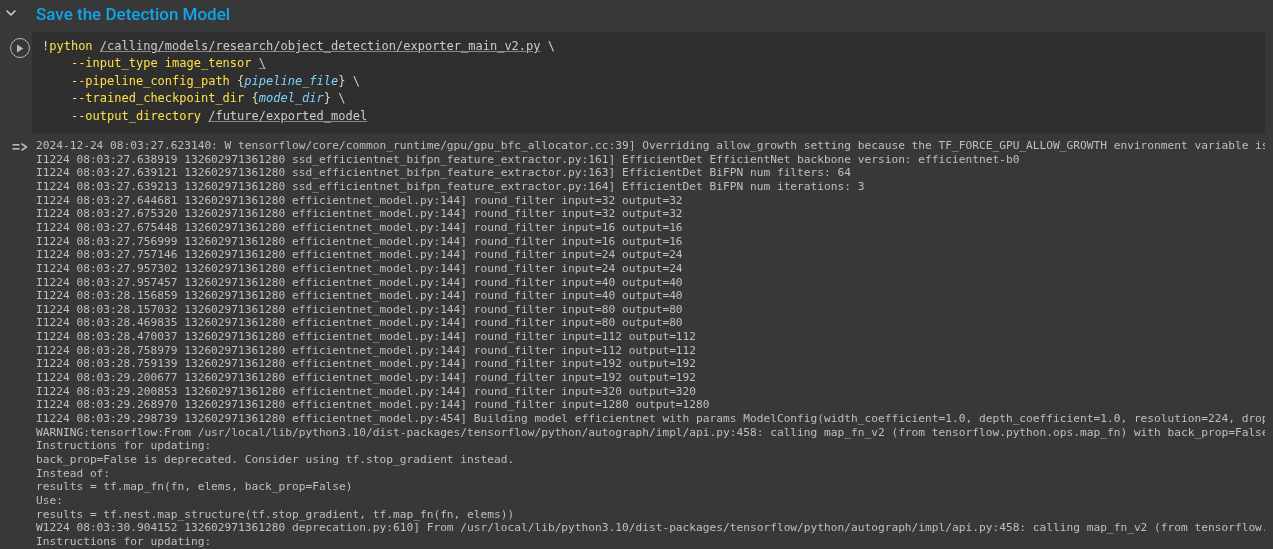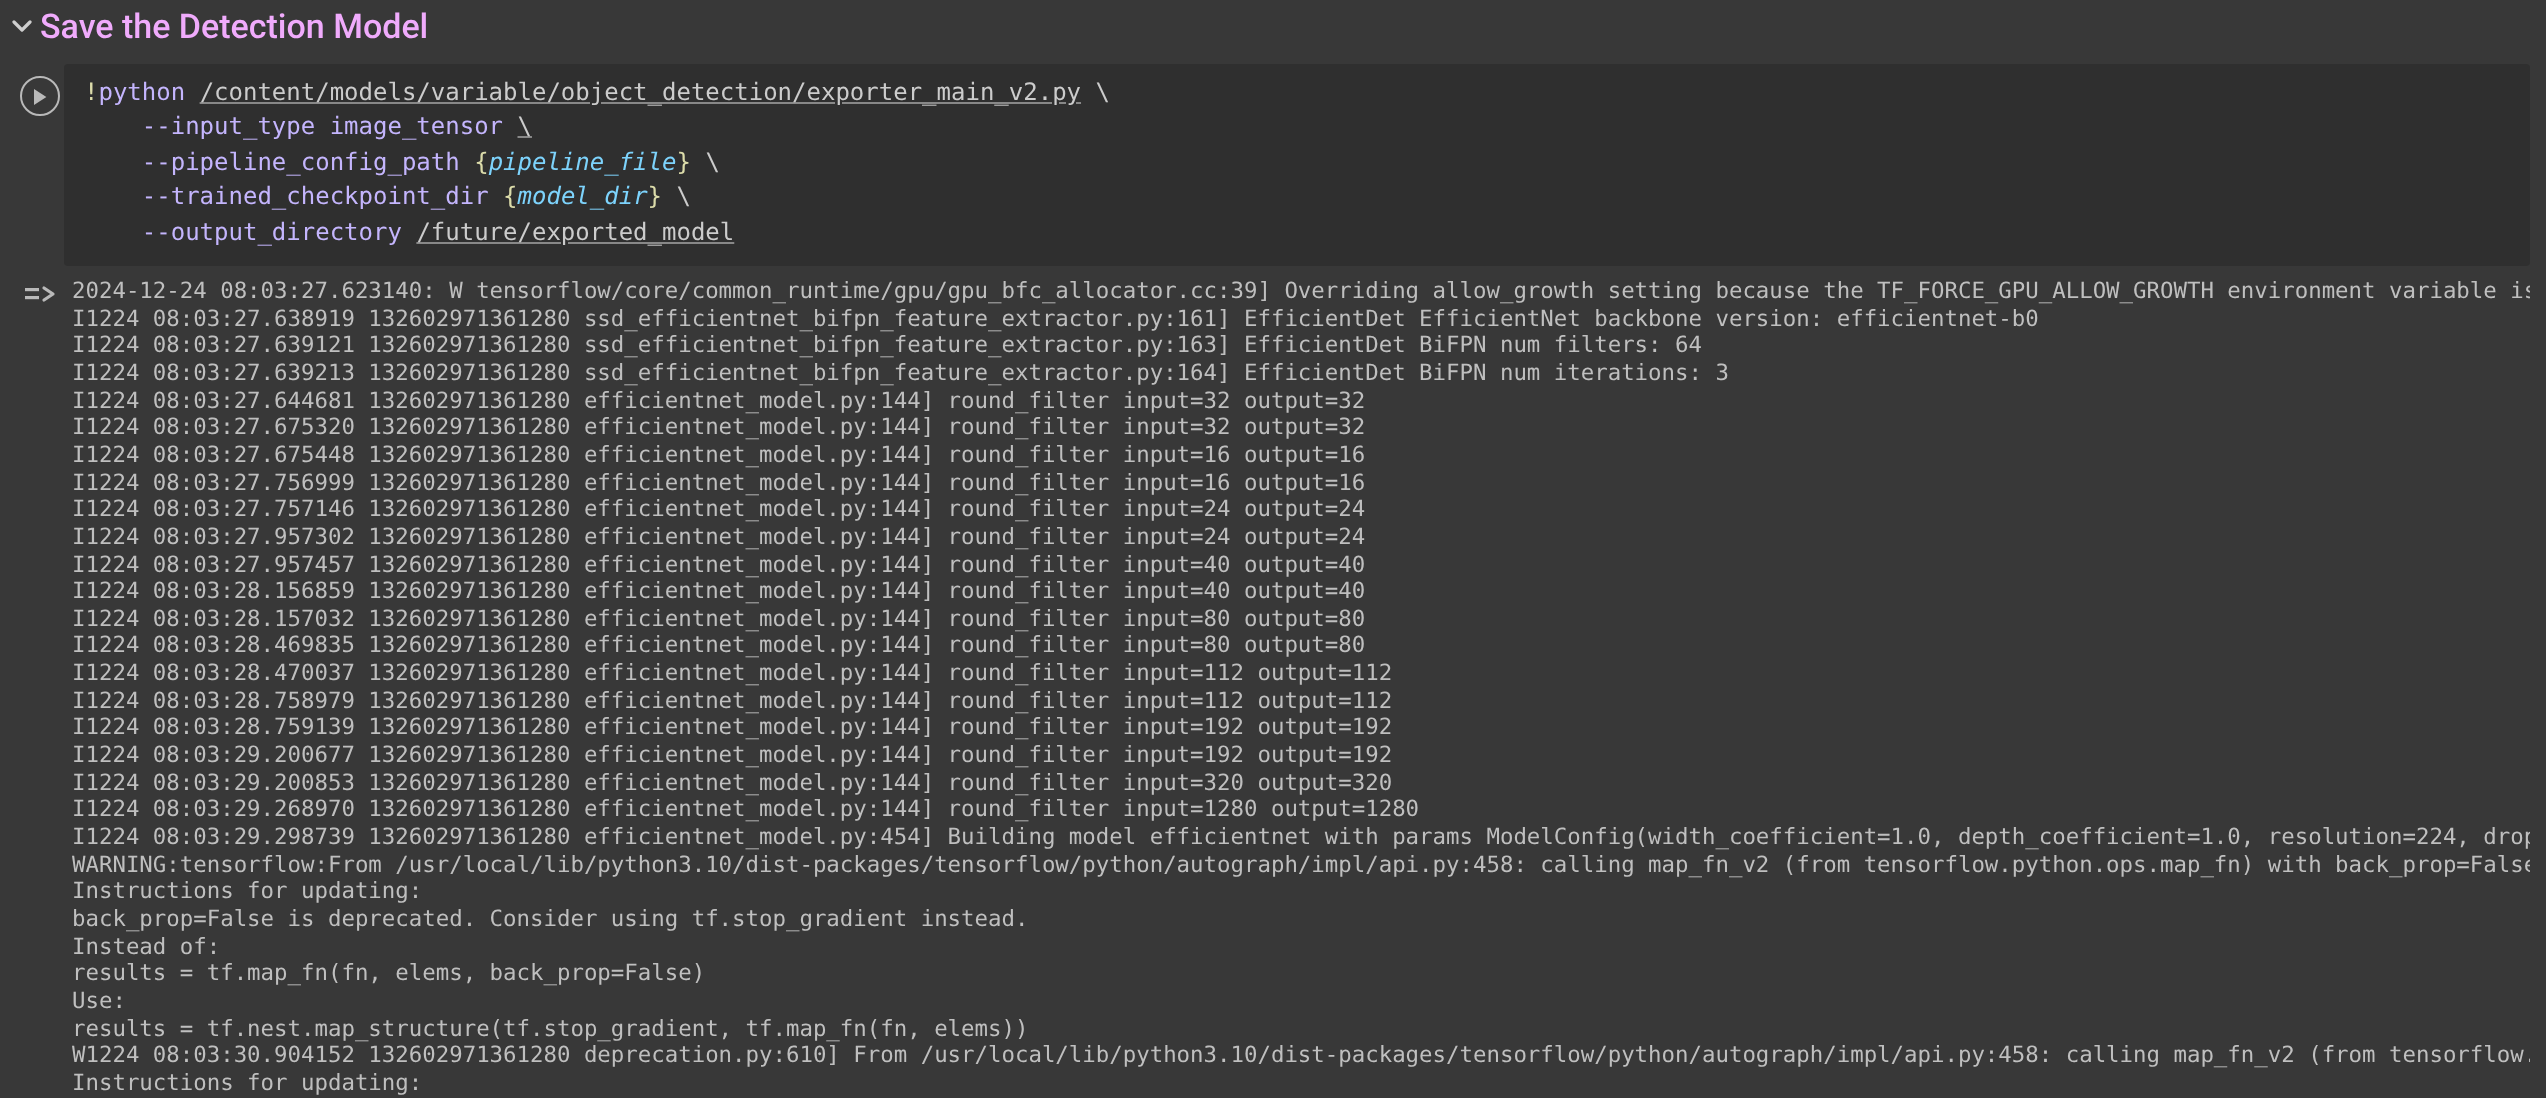--- a/index.html
+++ b/index.html
@@ -9,23 +9,23 @@
     color: #d4d4d4;
     font-family: "Roboto", "Helvetica Neue", Arial, sans-serif;
     font-size: 13px;
     width: 1273px;
     height: 549px;
     overflow: hidden;
   }
   .section-header {
     display: flex;
     align-items: center;
-    gap: 4px;
+    gap: 20px;
     padding: 4px 8px 8px 6px;
-    color: #f0abfc;
+    color: #0ea5e9;
     font-size: 17px;
     font-weight: 500;
   }
   .section-header .chev {
     display: inline-block;
     line-height: 1;
     font-size: 12px;
     color: #cfcfcf;
   }
   .cell {
@@ -59,21 +59,21 @@
     padding: 6px 10px 8px 10px;
     font-family: "Consolas","Menlo","DejaVu Sans Mono", monospace;
     font-size: 12px;
     line-height: 1.45;
     white-space: pre;
     color: #cccccc;
     overflow-x: hidden;
   }
   .code-box .hl-path { color: #cccccc; text-decoration: underline; text-decoration-color: #888; }
   .code-box .hl-bang { color: #dcdcaa; }
-  .code-box .hl-opt { color: #c4b5fd; }
+  .code-box .hl-opt { color: #fde047; }
   .code-box .hl-br  { color: #dcdcaa; }
   .code-box .hl-br2 { color: #7dd3fc; font-style: italic; }
 
   .output-row {
     display: flex;
     align-items: flex-start;
     margin-top: 6px;
   }
   .out-gutter {
     width: 24px;
@@ -110,21 +110,21 @@
 <div class="cell">
 
   <div class="code-row">
     <div class="run-gutter">
       <span class="run-btn">
         <svg width="8" height="9" viewBox="0 0 8 9">
             <path d="M1 0.5 L7.2 4.5 L1 8.5 Z" fill="#b9b9b9"></path>
           </svg>
       </span>
     </div>
-    <div class="code-box" id="code-box"><span class="hl-bang">!</span><span class="hl-opt">python </span><span class="hl-path">/content/models/variable/object_detection/exporter_main_v2.py</span> \
+    <div class="code-box" id="code-box"><span class="hl-bang">!</span><span class="hl-opt">python </span><span class="hl-path">/calling/models/research/object_detection/exporter_main_v2.py</span> \
     <span class="hl-opt">--input_type image_tensor </span><span class="hl-path">\</span>
     <span class="hl-opt">--pipeline_config_path </span><span class="hl-br">{</span><span class="hl-br2">pipeline_file</span><span class="hl-br">}</span> \
     <span class="hl-opt">--trained_checkpoint_dir </span><span class="hl-br">{</span><span class="hl-br2">model_dir</span><span class="hl-br">}</span> \
     <span class="hl-opt">--output_directory </span><span class="hl-path">/future/exported_model</span></div>
   </div>
 
   <div class="output-row">
     <div class="out-gutter">
       <span>
         <svg width="16" height="12" viewBox="0 0 16 12">

